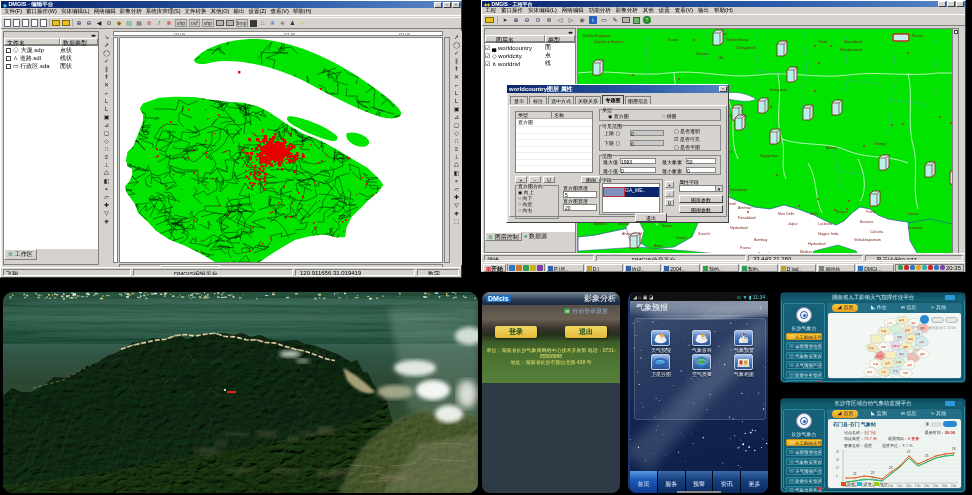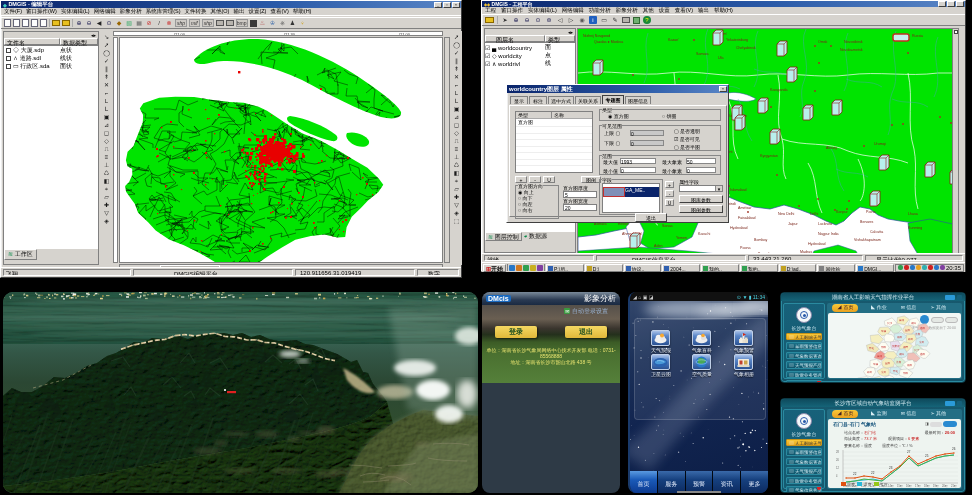--- a/index.html
+++ b/index.html
@@ -2046,20 +2046,21 @@
         <circle cx="119.0" cy="145.8" r="0.703487326104838" fill="#fff" opacity="0.9"></circle>
         <circle cx="124.8" cy="149.5" r="0.7037921060908747" fill="#fff" opacity="0.9"></circle>
         <circle cx="122.4" cy="129.3" r="0.718934297418441" fill="#fff" opacity="0.9"></circle>
         <circle cx="118.4" cy="146.1" r="0.448921071325333" fill="#fff" opacity="0.9"></circle>
         <circle cx="119.6" cy="146.5" r="0.6023113105037682" fill="#fff" opacity="0.9"></circle>
         <circle cx="120.7" cy="131.6" r="0.9714400061946711" fill="#fff" opacity="0.9"></circle>
         <circle cx="115.9" cy="149.8" r="0.6932468177259682" fill="#fff" opacity="0.9"></circle>
         <circle cx="110.7" cy="138.9" r="0.46988684942255604" fill="#fff" opacity="0.9"></circle>
         <circle cx="113.2" cy="143.5" r="0.662775738695535" fill="#fff" opacity="0.9"></circle>
       </svg>
+    <div style="position:absolute;left:0;top:0;width:100%;height:14px;background:linear-gradient(#8a96aacc,#46557066);color:#fff;font-size:8px;line-height:14px;padding-left:6px">气象预报<span style="float:right;margin-right:6px;color:#ccd">›</span></div>
     <div class="abs" style="left:4px;top:17px;width:132px;height:102px;background:#ffffff12;border:1px solid #ffffff26;border-radius:4px"></div>
     <div style="position:absolute;left:21px;top:29px;width:19px;height:16px;background:linear-gradient(#aac2e8 0%,#5a86c8 35%,#2a5294 100%);border:1px solid #c0d0e8;border-radius:2px;box-shadow:0 1px 2px #0008;overflow:hidden"><svg width="17" height="14">
           <ellipse cx="8.5" cy="9" rx="6" ry="3.2" fill="#f0f0f0"></ellipse>
           <circle cx="6.5" cy="6.5" r="2.8" fill="#f4f4f4"></circle>
           <circle cx="10.5" cy="7" r="2.5" fill="#e8e8e8"></circle>
           <circle cx="10" cy="4.5" r="2" fill="#f8a830"></circle>
         </svg></div>
       <div style="position:absolute;left:12px;top:46px;width:38px;text-align:center;color:#e8f0fc;font-size:5px;text-shadow:0 1px 1px #000">天气预报</div>
       <div style="position:absolute;left:62px;top:29px;width:19px;height:16px;background:linear-gradient(#aac2e8 0%,#5a86c8 35%,#2a5294 100%);border:1px solid #c0d0e8;border-radius:2px;box-shadow:0 1px 2px #0008;overflow:hidden"><svg width="17" height="14">
           <ellipse cx="8.5" cy="9" rx="6" ry="3.2" fill="#ececec"></ellipse>

